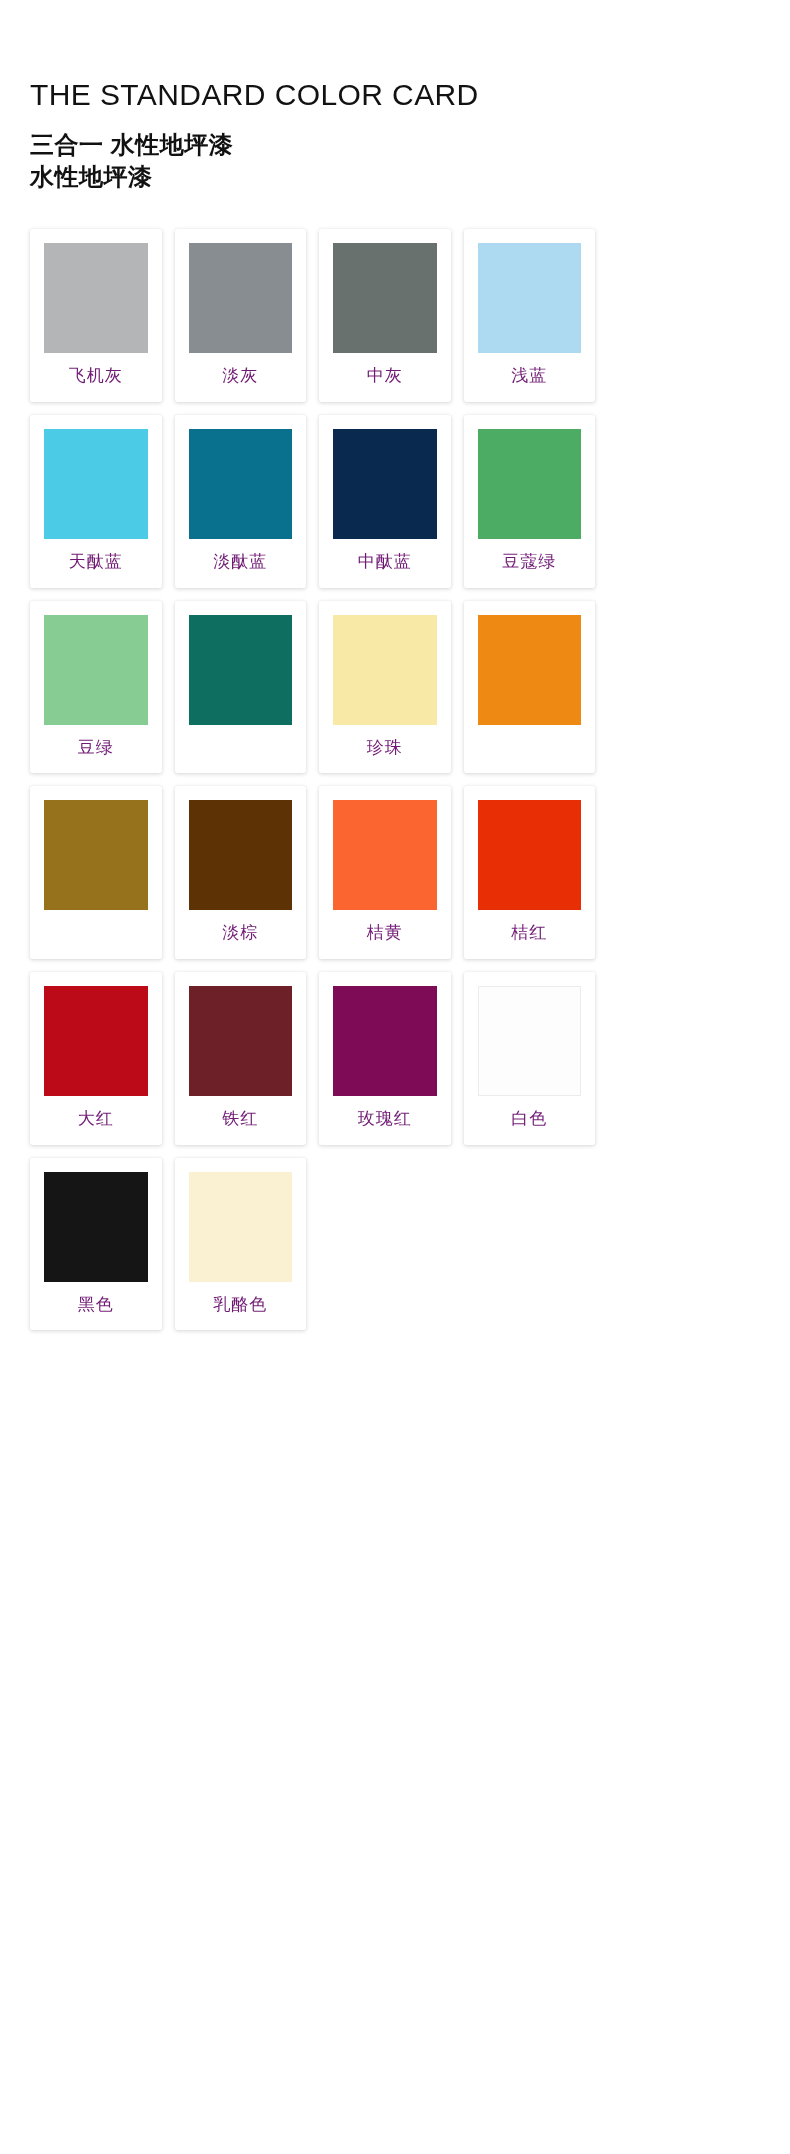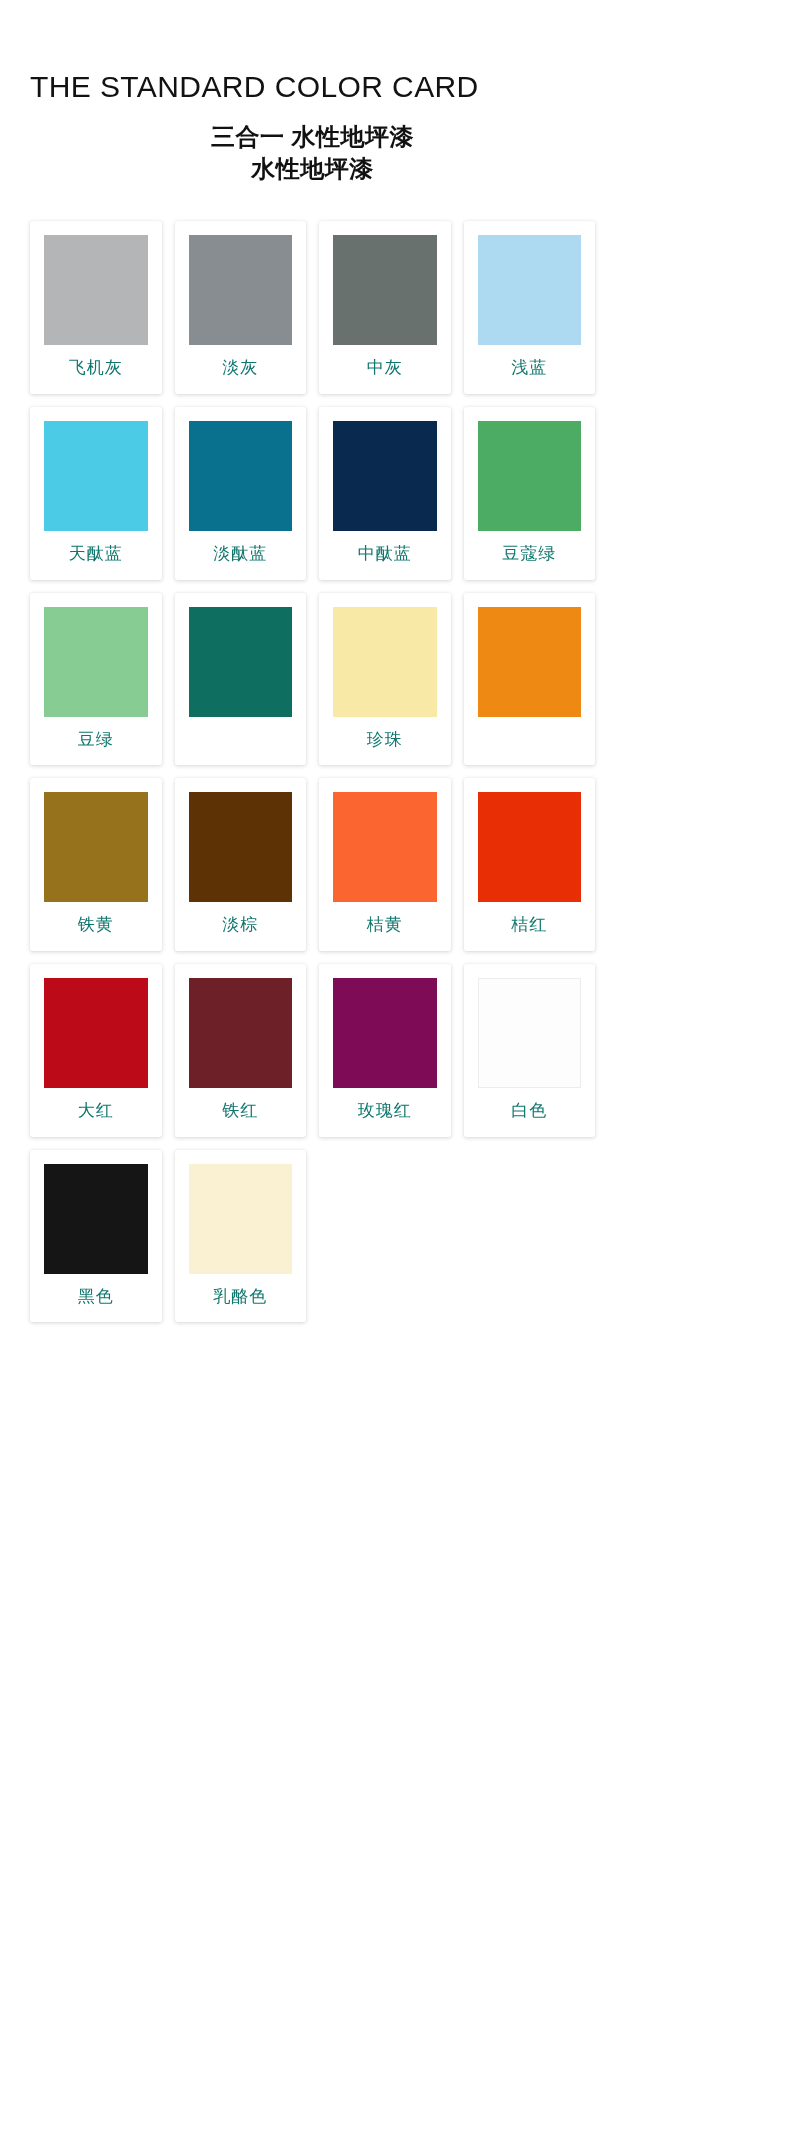--- a/index.html
+++ b/index.html
@@ -12,21 +12,21 @@
     min-height: 2154px;
     font-family: "Liberation Sans", sans-serif;
     -webkit-font-smoothing: antialiased;
   }
   .page {
     position: relative;
     width: 625px;
     min-height: 2154px;
     background: #ffffff;
     box-sizing: border-box;
-    padding: 8px 30px;
+    padding: 16px 30px;
   }
   .header {
     padding-top: 62px;
   }
   .title-en {
     font-family: "Liberation Sans", sans-serif;
     font-size: 30px;
     font-weight: 400;
     letter-spacing: 0.4px;
     color: #121212;
@@ -35,21 +35,20 @@
     white-space: nowrap;
   }
   .subtitle-cn {
     font-family: "Liberation Sans", sans-serif;
     font-size: 24px;
     font-weight: 700;
     color: #111111;
     line-height: 1.35;
     margin: 0;
     letter-spacing: 0.5px;
-    text-align: center;
   }
   .grid {
     margin-top: 36px;
     display: grid;
     grid-template-columns: repeat(4, 1fr);
     column-gap: 13px;
     row-gap: 13px;
     padding-bottom: 60px;
   }
   .swatch-card {
@@ -63,21 +62,21 @@
     align-items: stretch;
   }
   .swatch-chip {
     width: 100%;
     height: 110px;
     display: block;
   }
   .swatch-label {
     font-family: "Liberation Serif", "DejaVu Serif", serif;
     font-size: 17px;
-    color: #0f766e;
+    color: #701a75;
     text-align: center;
     padding: 14px 0 16px 0;
     letter-spacing: 1px;
     line-height: 1.1;
     white-space: nowrap;
   }
   .swatch-card.is-white .swatch-chip {
     border: 1px solid #ececec;
     box-sizing: border-box;
   }
@@ -135,21 +134,20 @@
       </div>
       <div class="swatch-card">
         <div class="swatch-chip" style="background: rgb(248, 233, 166);"></div>
         <div class="swatch-label">珍珠</div>
       </div>
       <div class="swatch-card">
         <div class="swatch-chip" style="background: rgb(238, 138, 20);"></div>
       </div>
       <div class="swatch-card">
         <div class="swatch-chip" style="background: rgb(149, 114, 27);"></div>
-        <div class="swatch-label">铁黄</div>
       </div>
       <div class="swatch-card">
         <div class="swatch-chip" style="background: rgb(93, 51, 6);"></div>
         <div class="swatch-label">淡棕</div>
       </div>
       <div class="swatch-card">
         <div class="swatch-chip" style="background: rgb(251, 101, 48);"></div>
         <div class="swatch-label">桔黄</div>
       </div>
       <div class="swatch-card">

